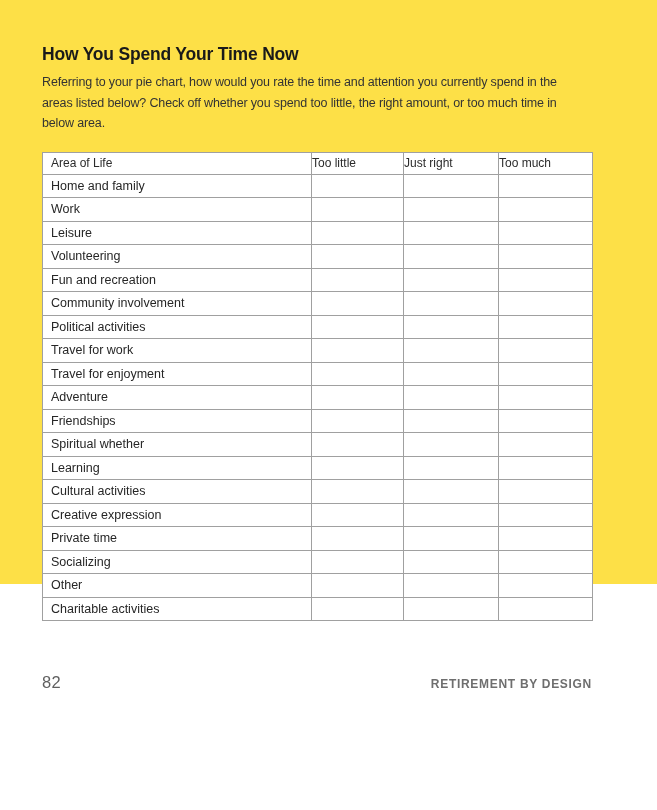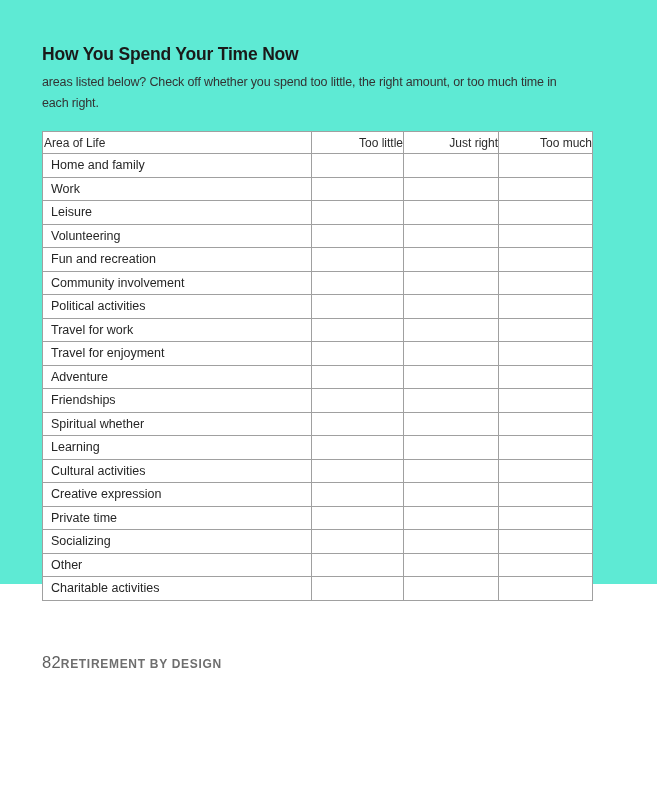--- a/index.html
+++ b/index.html
@@ -9,21 +9,21 @@
     background: #ffffff;
     width: 657px;
     height: 810px;
     font-family: "Liberation Sans", sans-serif;
     overflow: hidden;
   }
   .page {
     width: 657px;
     height: 584px;
     padding: 43px 65px 0 42px;
-    background: #5eead4;
+    background: #fde047;
   }
   .page-title {
     font-size: 17.5px;
     font-weight: bold;
     letter-spacing: -0.2px;
     color: #1a1a1a;
     line-height: 22px;
     margin: 0 0 7px 0;
   }
   .intro {
@@ -42,41 +42,42 @@
   table.rating-grid th,
   table.rating-grid td {
     border: 1px solid #a0a0a0;
     background: #ffffff;
   }
   table.rating-grid th {
     font-weight: normal;
     font-size: 12px;
     color: #2b2b2b;
     height: 22px;
-    text-align: right;
+    text-align: left;
     padding: 0;
   }
   table.rating-grid th.area-col {
     text-align: left;
-    padding-left: 1px;
+    padding-left: 8px;
   }
   table.rating-grid td {
     height: 23.5px;
     font-size: 12.5px;
     color: #262626;
     padding: 0;
   }
   table.rating-grid td.area-cell {
     text-align: left;
     padding-left: 8px;
   }
   .footer {
     width: 550px;
     margin-top: 52px;
     display: flex;
+    justify-content: space-between;
     align-items: baseline;
   }
   .page-number {
     font-size: 16.5px;
     color: #5f5f5f;
     letter-spacing: 0.2px;
   }
   .book-title {
     font-size: 12px;
     font-weight: bold;
@@ -85,22 +86,23 @@
   }
 </style>
 </head>
 <body>
 
 <div class="page">
 
   <h1 class="page-title">How You Spend Your Time Now</h1>
 
   <div class="intro">
+    <div class="intro-line">Referring to your pie chart, how would you rate the time and attention you currently spend in the</div>
     <div class="intro-line">areas listed below? Check off whether you spend too little, the right amount, or too much time in</div>
-    <div class="intro-line">each right.</div>
+    <div class="intro-line">below area.</div>
   </div>
 
   <table class="rating-grid">
     <colgroup>
         <col style="width: 269px;">
         <col style="width: 92px;">
         <col style="width: 95px;">
         <col style="width: 94px;">
       </colgroup>
     <thead>

